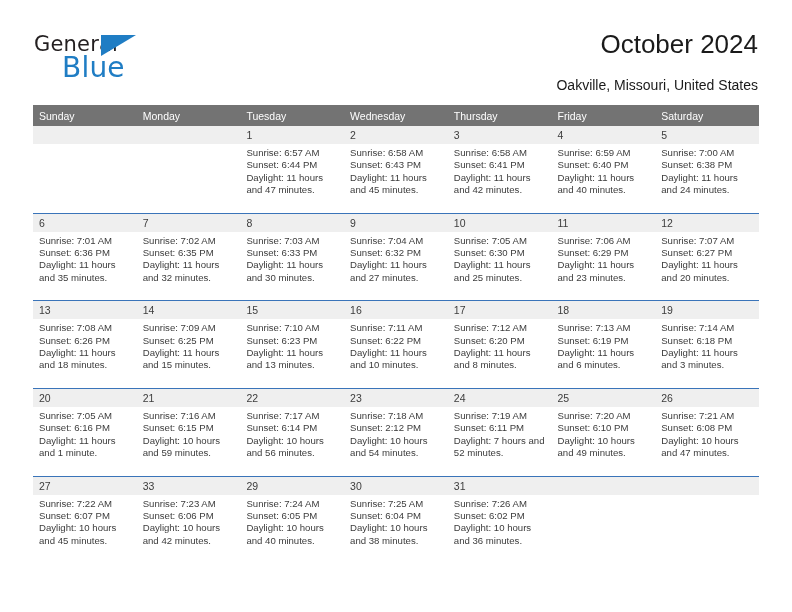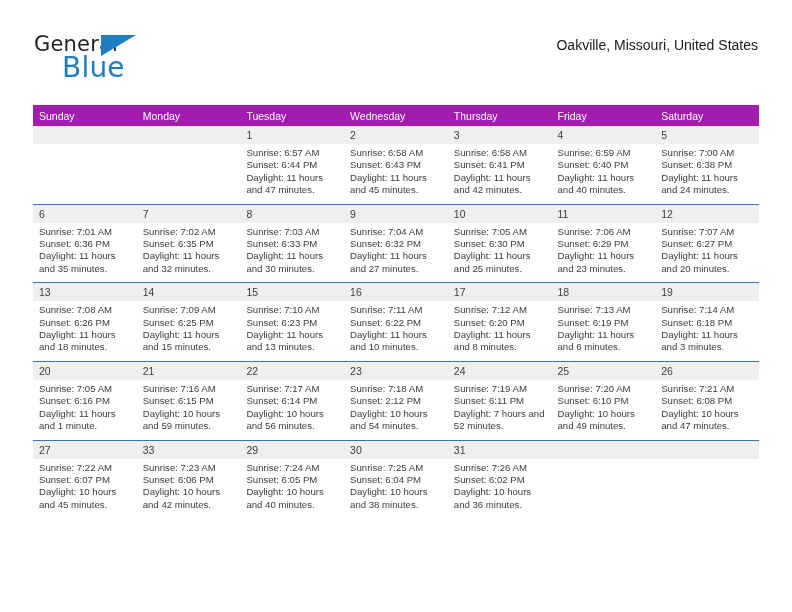--- a/index.html
+++ b/index.html
@@ -72,38 +72,38 @@
     text-align: right;
   }
   .cal-title {
     font-size: 26px;
     font-weight: normal;
     color: #1a1a1a;
     line-height: 32px;
     white-space: nowrap;
   }
   .cal-subtitle {
-    margin-top: 9px;
+    margin-top: 17px;
     font-size: 14px;
     color: #1a1a1a;
     line-height: 17px;
     white-space: nowrap;
   }
 
   
   .calendar {
     position: absolute;
     left: 33px;
     top: 105px;
     width: 726px;
     border-collapse: collapse;
     table-layout: fixed;
   }
   .calendar th {
-    background: #a21caf;
+    background: #737373;
     color: #ffffff;
     font-size: 10.5px;
     font-weight: normal;
     text-align: left;
     padding: 4px 0 4px 6px;
     height: 13px;
     vertical-align: middle;
     border: none;
   }
   .calendar td {
@@ -123,21 +123,21 @@
     font-size: 10.5px;
     color: #3c3c3c;
     padding: 3px 0 3px 6px;
     height: 12px;
     line-height: 12px;
   }
   .daynum.empty {
     color: transparent;
   }
   .info {
-    padding: 3px 6px 7px 6px;
+    padding: 3px 6px 16px 6px;
     font-size: 9.6px;
     line-height: 12.4px;
     color: #3c3c3c;
   }
   .info div {
     white-space: nowrap;
   }
   .info .wrap {
     white-space: normal;
   }
@@ -149,20 +149,21 @@
 
   <div class="header">
 
     <div class="logo">
       <span class="logo-general">General</span>
       <span class="logo-flag"></span>
       <span class="logo-blue">Blue</span>
     </div>
 
     <div class="title-block">
+      <div class="cal-title">October 2024</div>
       <div class="cal-subtitle">Oakville, Missouri, United States</div>
     </div>
 
   </div>
 
   <table class="calendar">
     <colgroup>
       <col style="width:14.2857%">
         <col style="width:14.2857%">
         <col style="width:14.2857%">

